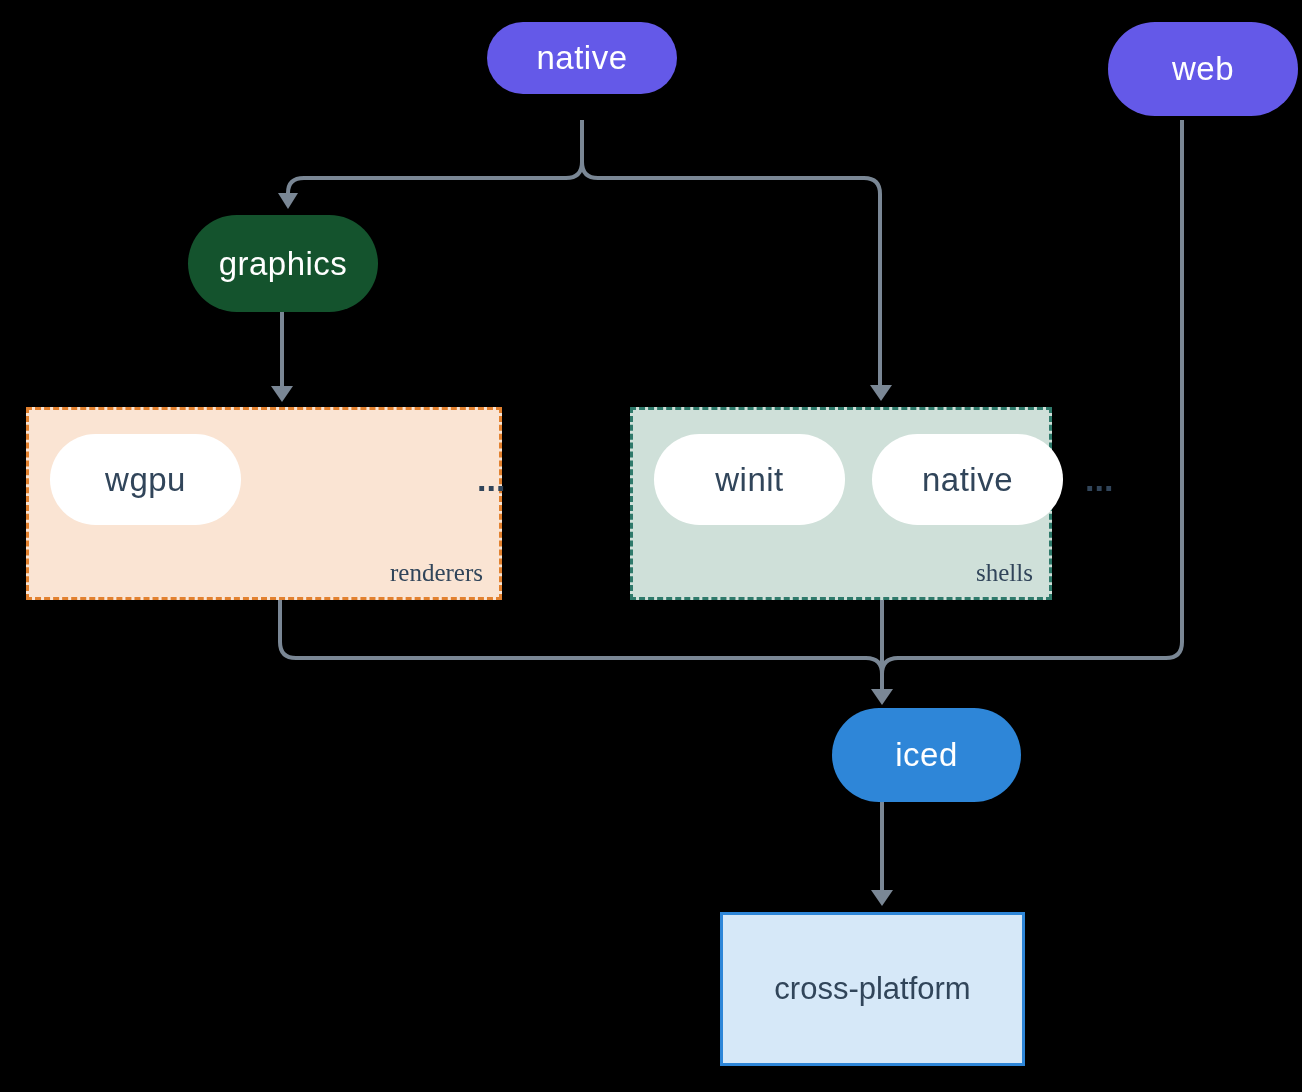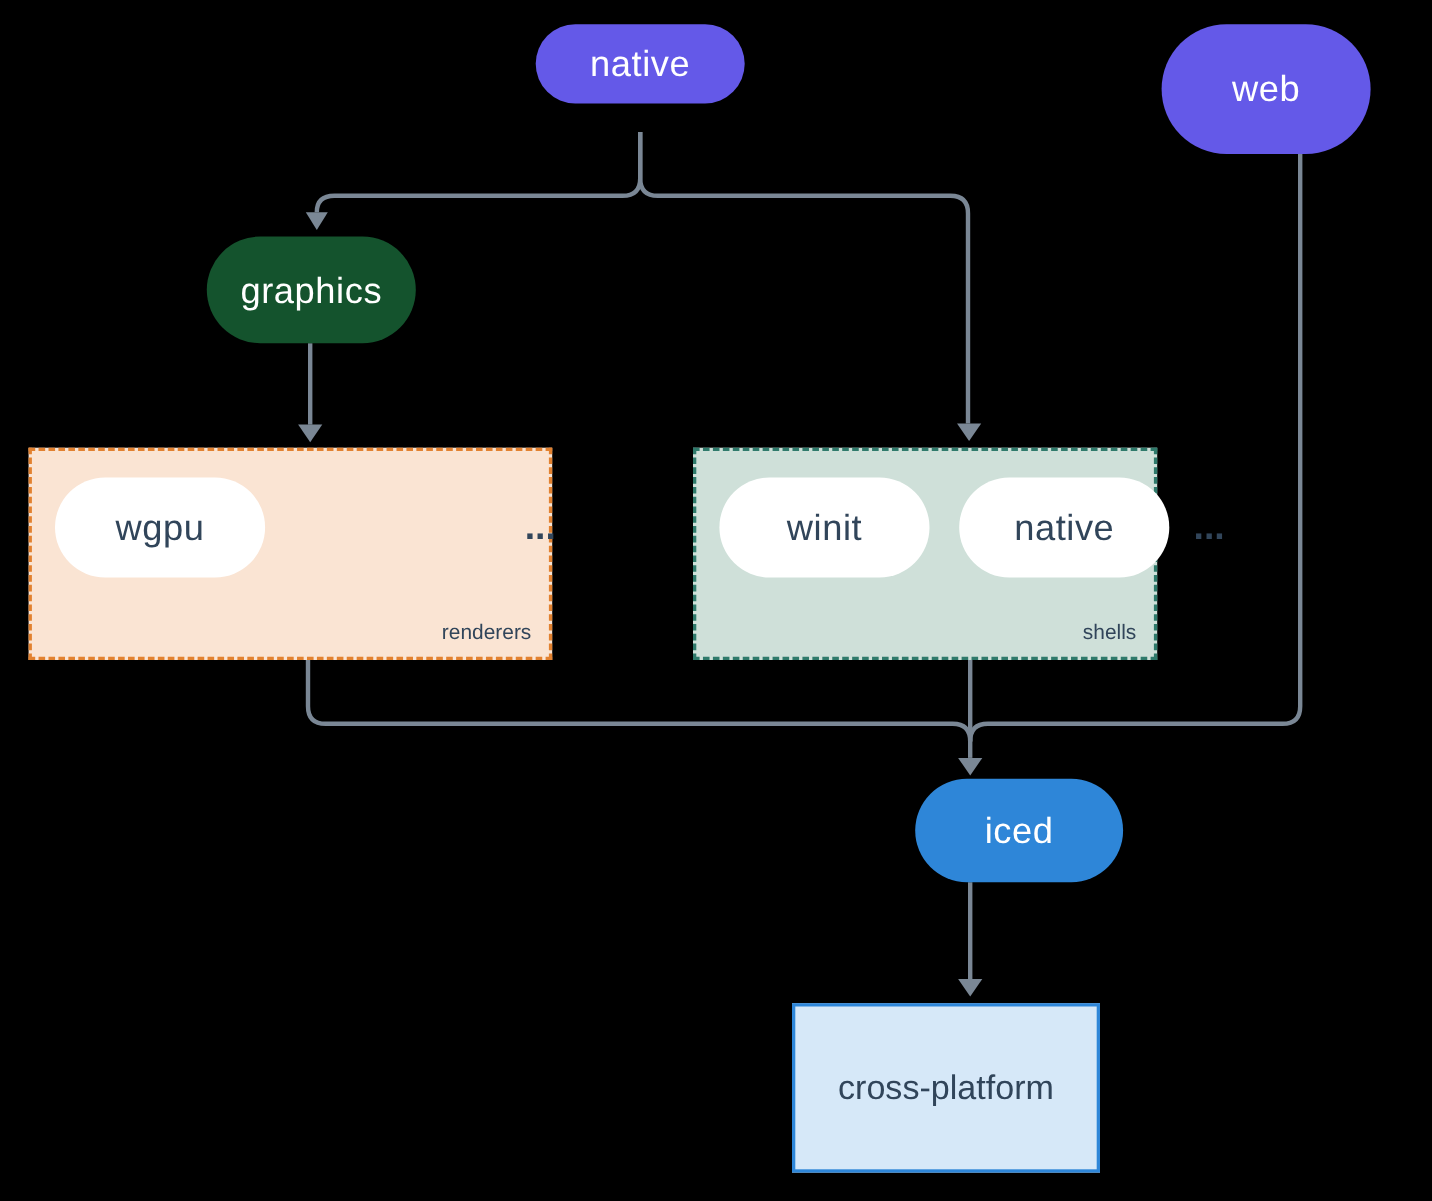--- a/index.html
+++ b/index.html
@@ -12,44 +12,44 @@
   .pill{
     position:absolute;display:flex;align-items:center;justify-content:center;
     border-radius:60px;font-size:33px;letter-spacing:0.5px;
   }
   .pill.purple{background:#6459E8;color:#fff;}
   .pill.orange{background:#14532d;color:#fff;}
   .pill.blue{background:#2E86D8;color:#fff;}
   .pill.white{background:#fff;color:#31455A;}
 
   #native{left:487px;top:22px;width:190px;height:72px;}
-  #web{left:1056px;top:22px;width:190px;height:118px;}
+  #web{left:1108px;top:22px;width:190px;height:94px;}
   #graphics{left:188px;top:215px;width:190px;height:97px;}
   #iced{left:832px;top:708px;width:189px;height:94px;}
 
   .group{
     position:absolute;width:476px;height:193px;box-sizing:border-box;
   }
   #renderers-group{left:26px;top:407px;background:#FAE4D3;border:3px dashed #E2812F;}
   #shells-group{left:630px;top:407px;width:422px;background:#CFE0D9;border:3px dashed #2F7A6B;}
 
   .group .pill{width:191px;height:91px;top:24px;}
   .group .pill.first{left:21px;}
   .group .pill.second{left:239px;}
   .ellipsis{
     position:absolute;top:24px;height:91px;left:448px;width:60px;
     display:flex;align-items:center;color:#31455A;font-size:34px;font-weight:bold;
   }
   #shells-group .ellipsis{left:452px;}
   .group-label{
-    position:absolute;right:16px;bottom:10px;color:#31455A;font-size:19px;
+    position:absolute;right:16px;bottom:10px;color:#31455A;font-size:25px;font-family:Liberation Serif, serif;
   }
 
   #app-box{
-    position:absolute;left:720px;top:912px;width:280px;height:154px;
+    position:absolute;left:720px;top:912px;width:305px;height:154px;
     box-sizing:border-box;background:#D6E8F8;border:3px solid #2E86D8;
     display:flex;flex-direction:column;align-items:center;justify-content:center;
     color:#31455A;font-size:31px;line-height:46px;text-align:center;
   }
 </style>
 </head>
 <body>
 
 <div class="canvas">
 

